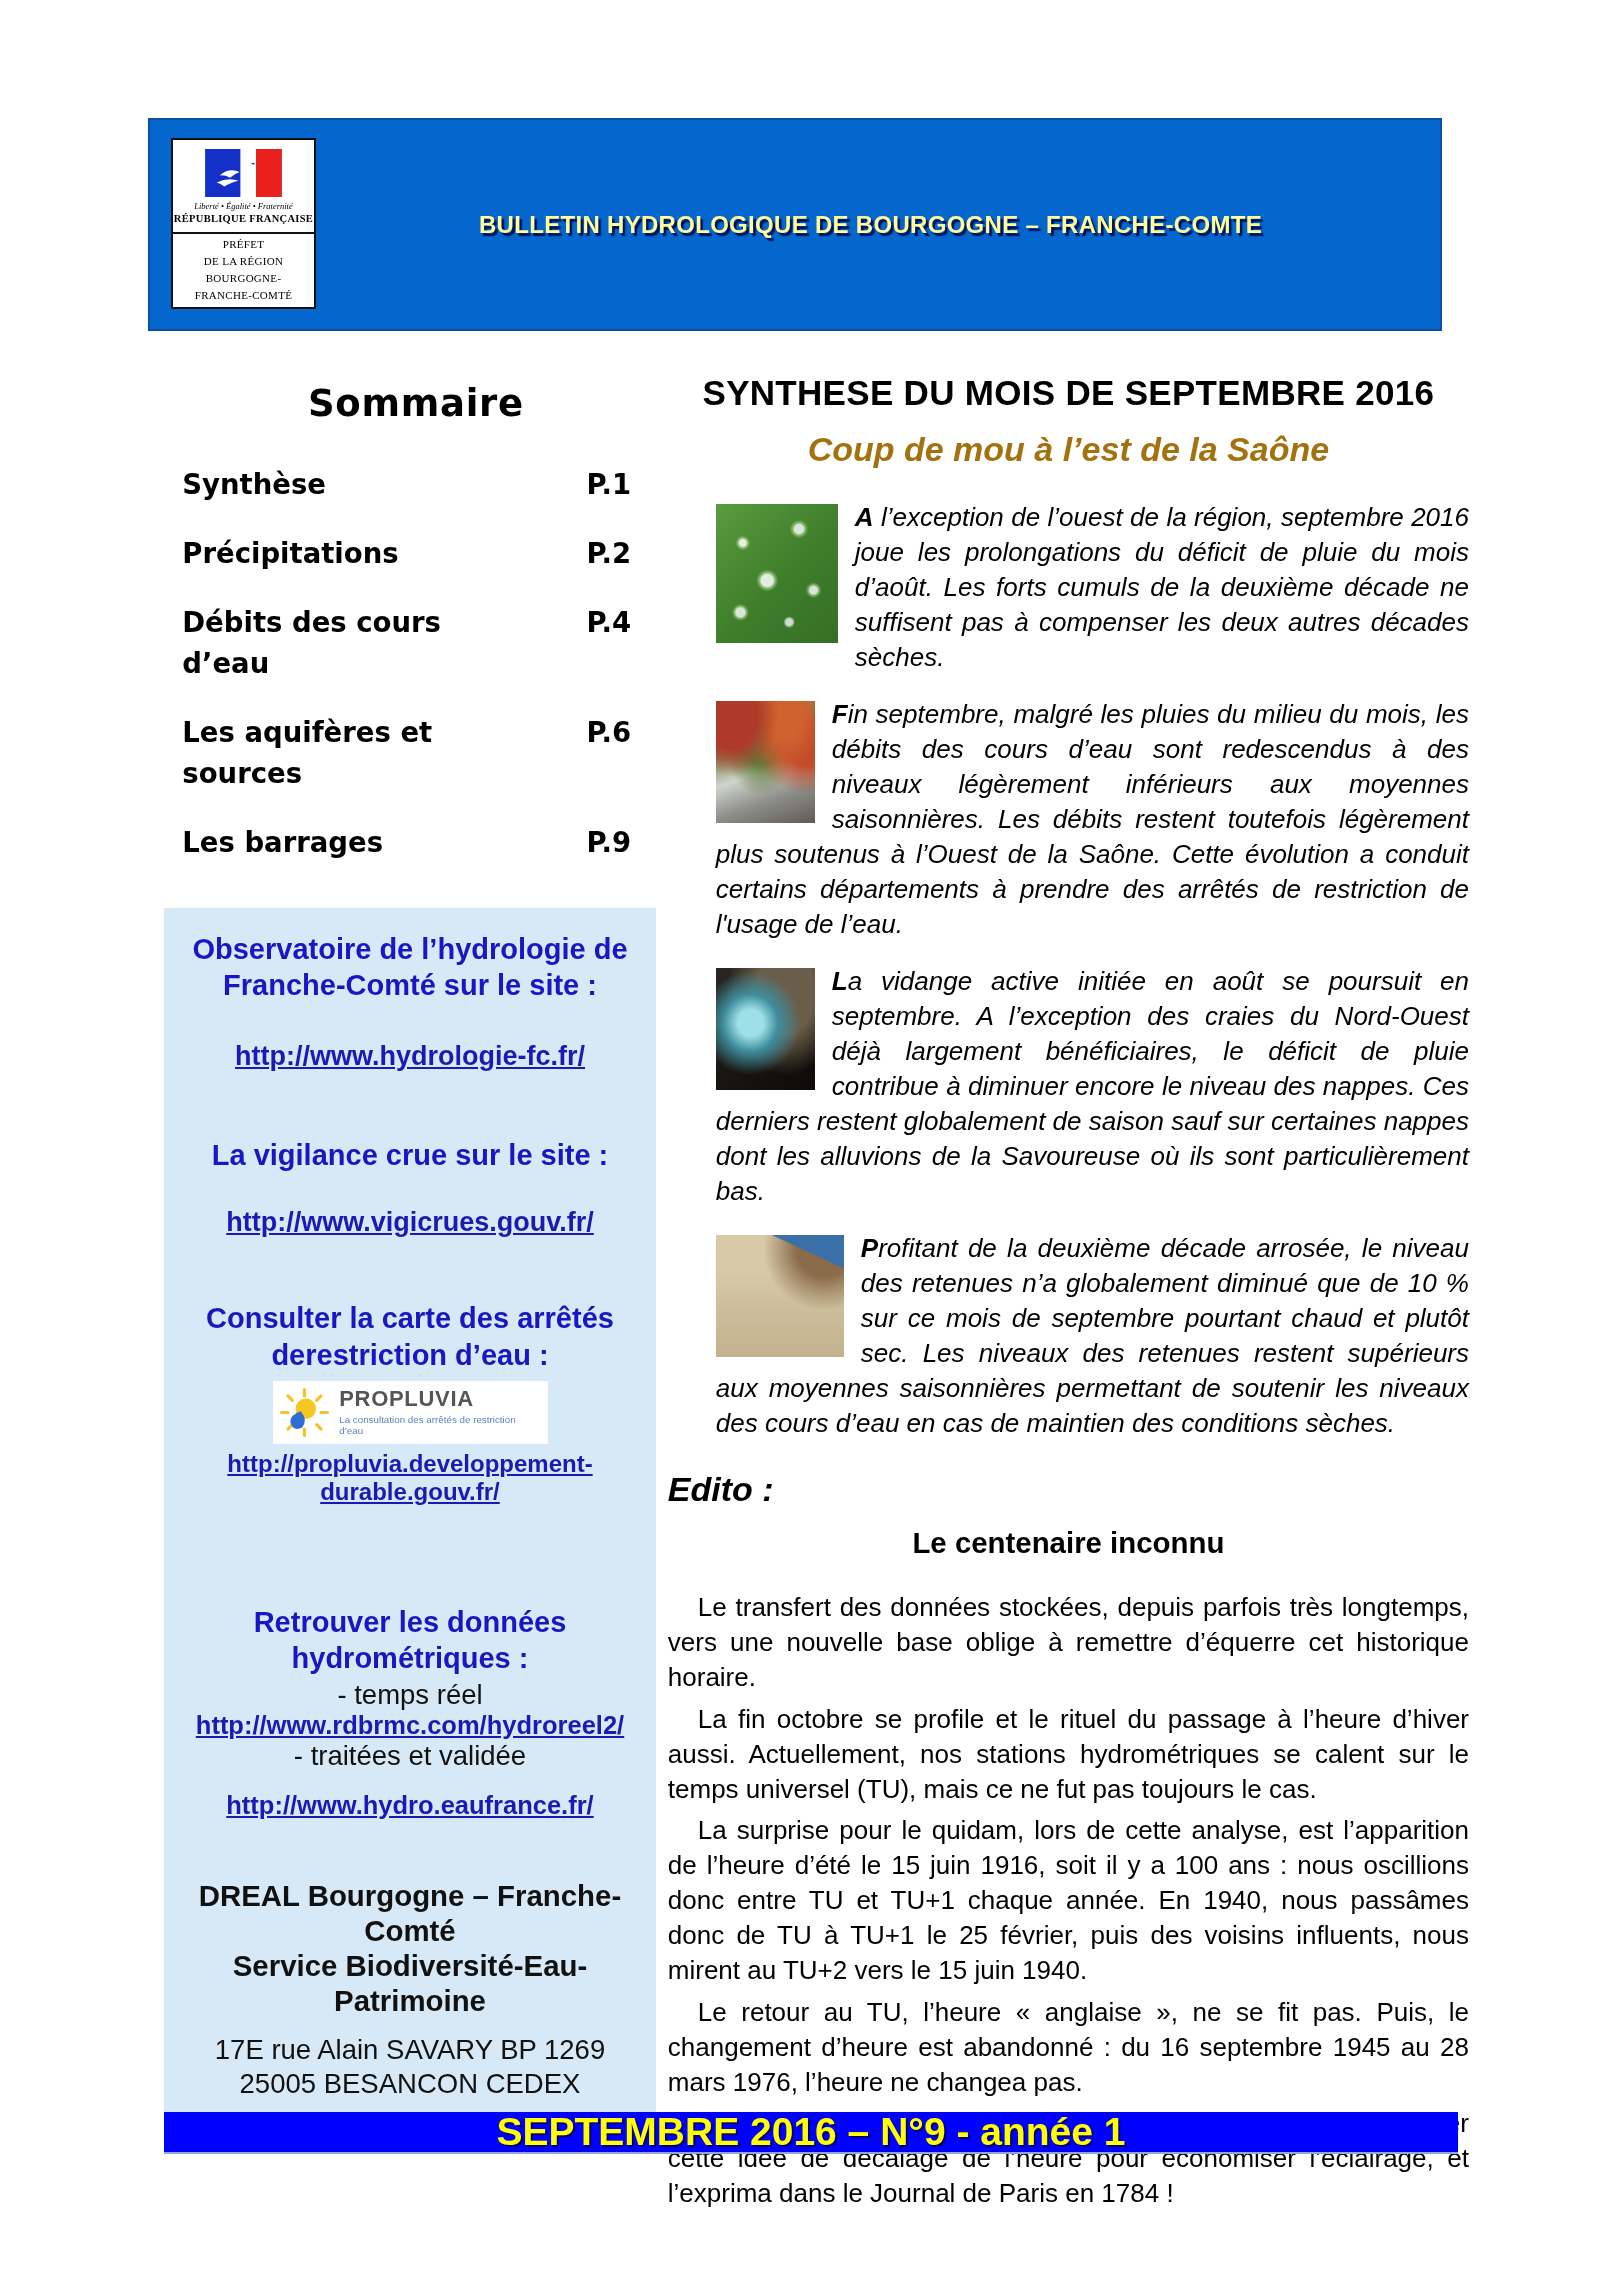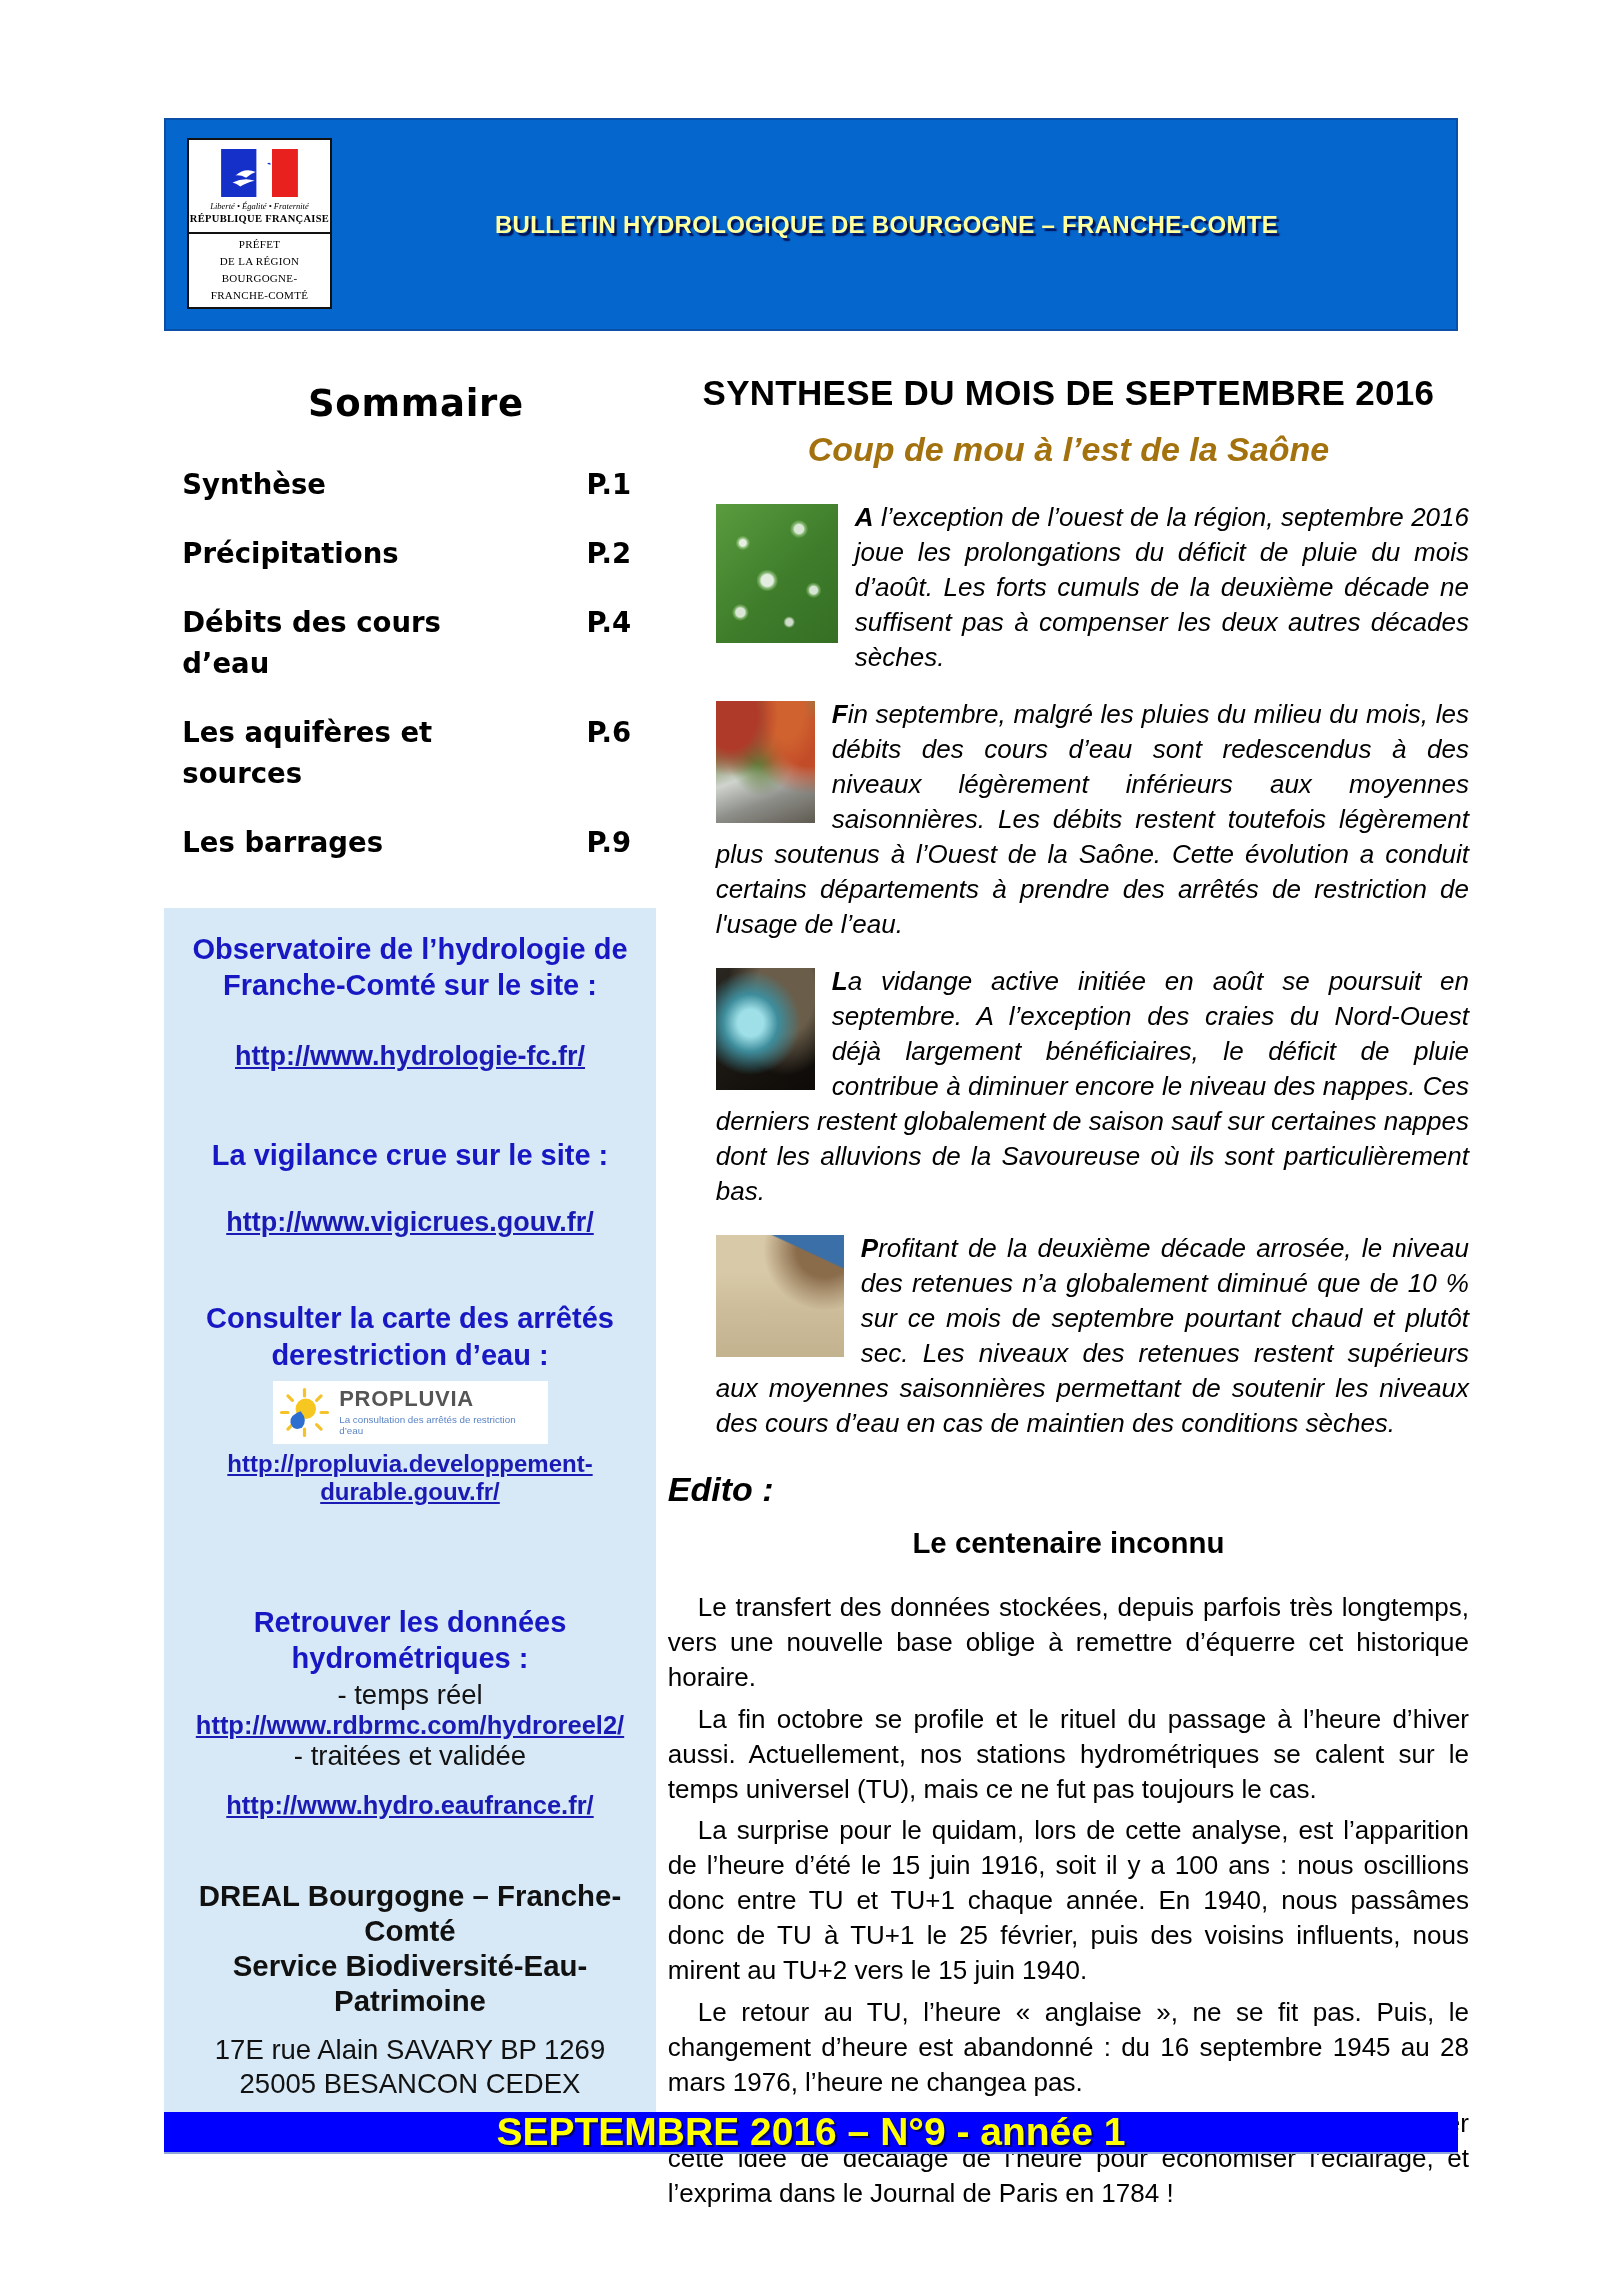--- a/index.html
+++ b/index.html
@@ -6,21 +6,21 @@
   .page{
     position:relative;
     width:1622px;height:2295px;
     background:#ffffff;
     overflow:hidden;
     font-family:"Liberation Sans", sans-serif;
     color:#000;
   }
   
   .banner{
-    position:absolute;left:164px;top:118px;width:1294px;height:213px;
+    position:absolute;left:148px;top:118px;width:1294px;height:213px;
     background:#0566cd;border:2px solid #0a4fa8;box-sizing:border-box;
     display:flex;align-items:center;
   }
   .logo-box{
     position:absolute;left:21px;top:18.3px;width:145px;height:171px;
     background:#ffffff;border:2px solid #111;box-sizing:border-box;
     display:flex;flex-direction:column;
   }
   .logo-top{flex:1.15;border-bottom:2px solid #111;display:flex;flex-direction:column;align-items:center;justify-content:center;padding:3.9px 2.6px 2.6px;}
   .logo-flag{width:77px;height:48px;display:block;}

